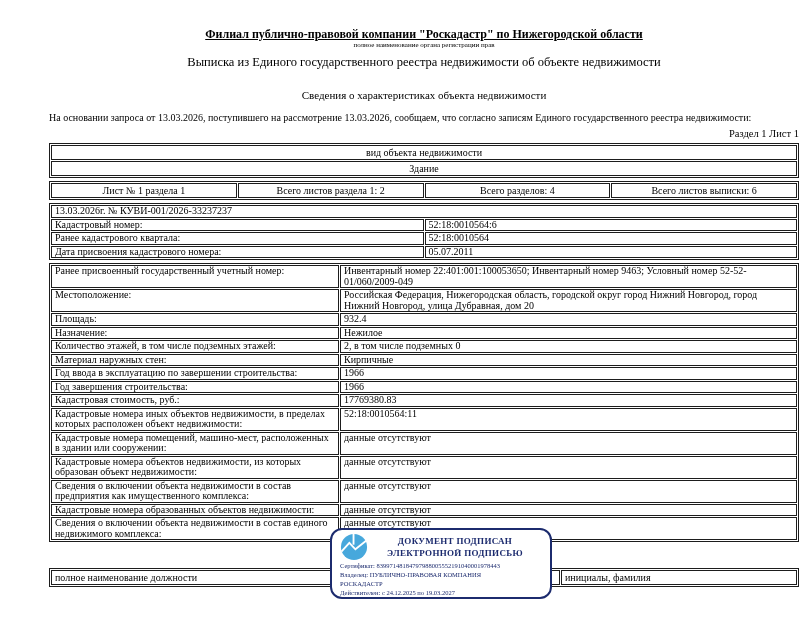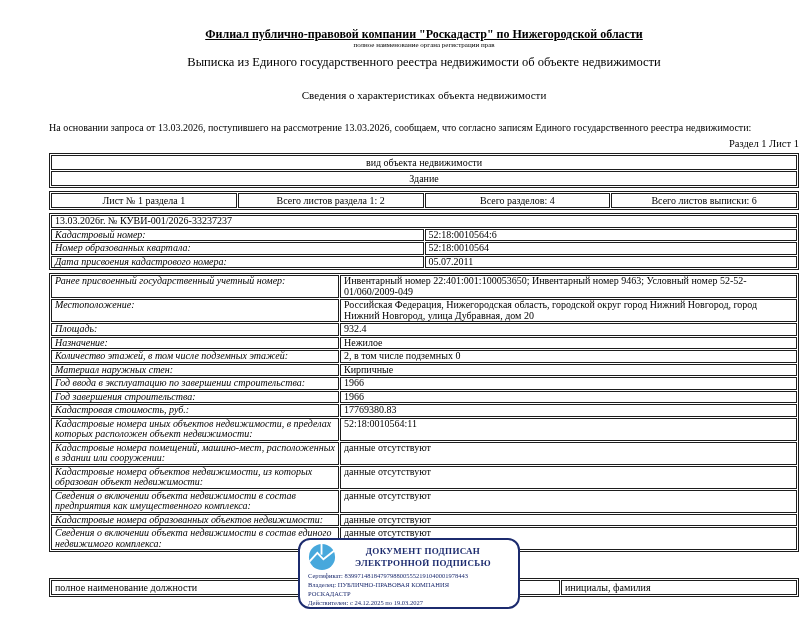--- a/index.html
+++ b/index.html
@@ -5,39 +5,39 @@
   html,body{margin:0;padding:0;background:#fff;}
   .page{
     position:relative;width:800px;height:618px;background:#ffffff;
     overflow:hidden;font-family:"Liberation Serif",serif;color:#000;padding-left:24px;
   }
   .content{padding:0 25px;}
   .hdr-org{margin-top:28px;text-align:center;font-size:12px;font-weight:bold;text-decoration:underline;line-height:13px;}
   .hdr-caption{text-align:center;font-size:7px;line-height:9px;}
   .hdr-doc-title{text-align:center;font-size:12.5px;line-height:15px;margin-top:5px;}
   .hdr-section-title{text-align:center;font-size:11px;line-height:13px;margin-top:19px;}
-  .request-line{font-size:10px;line-height:13px;margin-top:19px;text-align:left;}
+  .request-line{font-size:10px;line-height:13px;margin-top:9px;text-align:left;}
   .sheet-line{font-size:10.5px;line-height:13px;text-align:right;margin-top:3px;}
   table.doc-table{
     width:750px;table-layout:fixed;border-collapse:separate;border-spacing:1px;
     border:1px solid #1d1d1d;background:#fff;margin-top:3px;
   }
   table.doc-table td{
     border:1px solid #1d1d1d;padding:0 3px;font-size:10px;line-height:10.5px;
     vertical-align:top;word-wrap:break-word;
   }
   table.t-center td{text-align:center;line-height:13px;}
-  td.lbl{width:280px;font-style:italic;}
+  td.lbl{width:280px;}
   .footer-zone{position:relative;width:750px;margin:26px auto 0 auto;}
   table.footer-table{margin-top:0;}
   table.footer-table td{text-align:left;line-height:13px;}
   td.f-left{width:280px;}
   td.f-mid{width:212px;}
   .stamp{
-    position:absolute;left:249px;top:-40px;width:222px;height:71px;
+    position:absolute;left:281px;top:-40px;width:222px;height:71px;
     background:#fff;border:2px solid #1c2b6e;border-radius:12px;
     box-sizing:border-box;color:#1c2b6e;padding:3px 8px 2px 8px;z-index:5;
   }
   .stamp-top{display:flex;align-items:center;}
   .stamp-logo{width:28px;height:28px;flex:0 0 28px;}
   .stamp-titles{flex:1;text-align:center;font-weight:bold;font-size:9px;line-height:12px;letter-spacing:.3px;}
   .stamp-small{font-size:6.5px;line-height:9px;}
   .stamp-owner{max-width:175px;}
 </style>
 </head>
@@ -78,21 +78,21 @@
     <table class="doc-table">
       <tbody>
           <tr>
         <td colspan="2">13.03.2026г. № КУВИ-001/2026-33237237</td>
       </tr>
       <tr>
         <td class="lbl">Кадастровый номер:</td>
         <td>52:18:0010564:6</td>
       </tr>
       <tr>
-        <td class="lbl">Номер образованных квартала:</td>
+        <td class="lbl">Ранее кадастрового квартала:</td>
         <td>52:18:0010564</td>
       </tr>
       <tr>
         <td class="lbl">Дата присвоения кадастрового номера:</td>
         <td>05.07.2011</td>
       </tr>
     </tbody>
       </table>
 
     <table class="doc-table">

